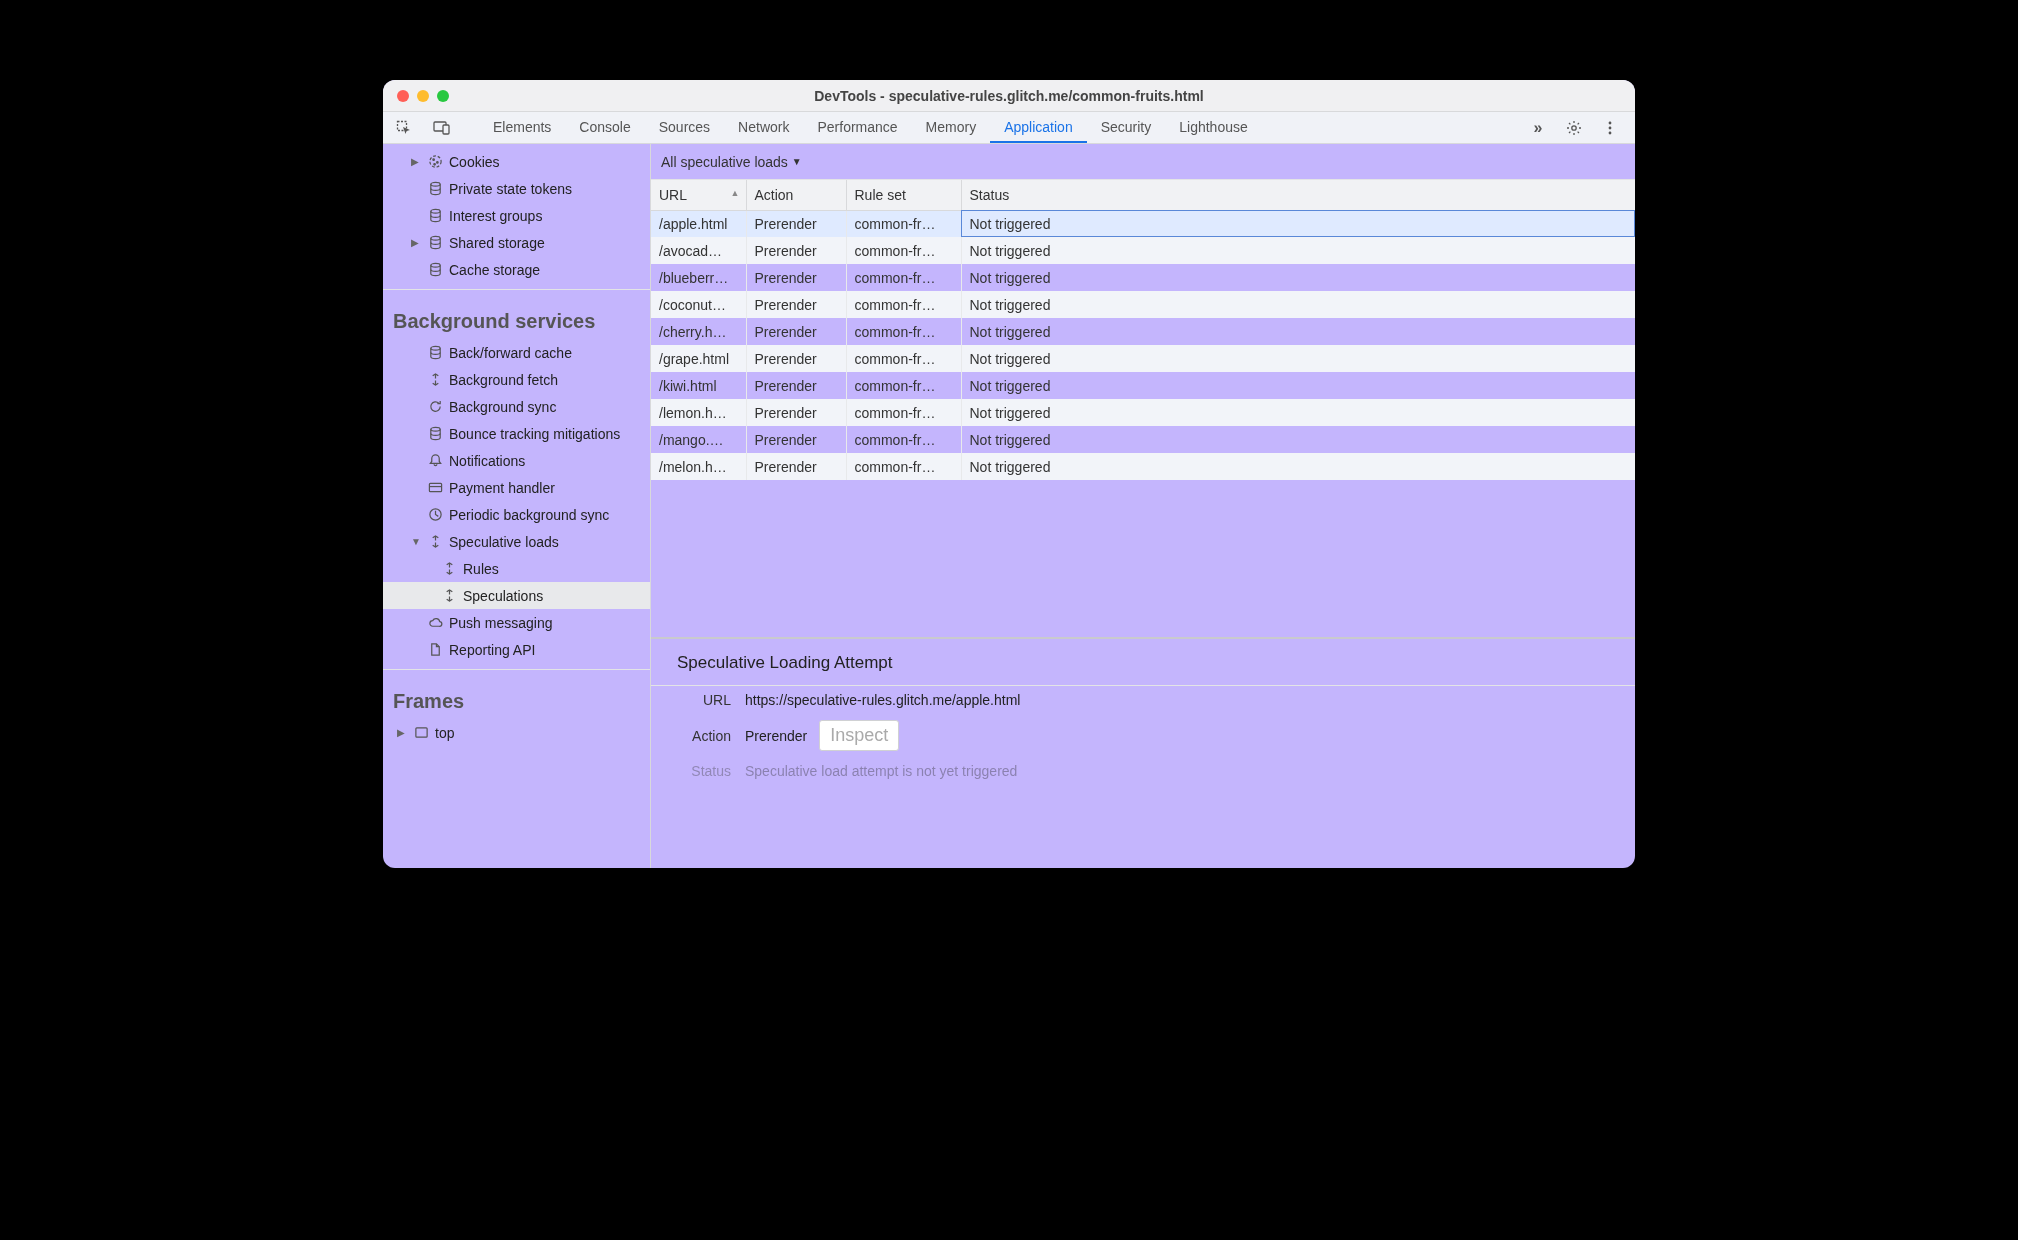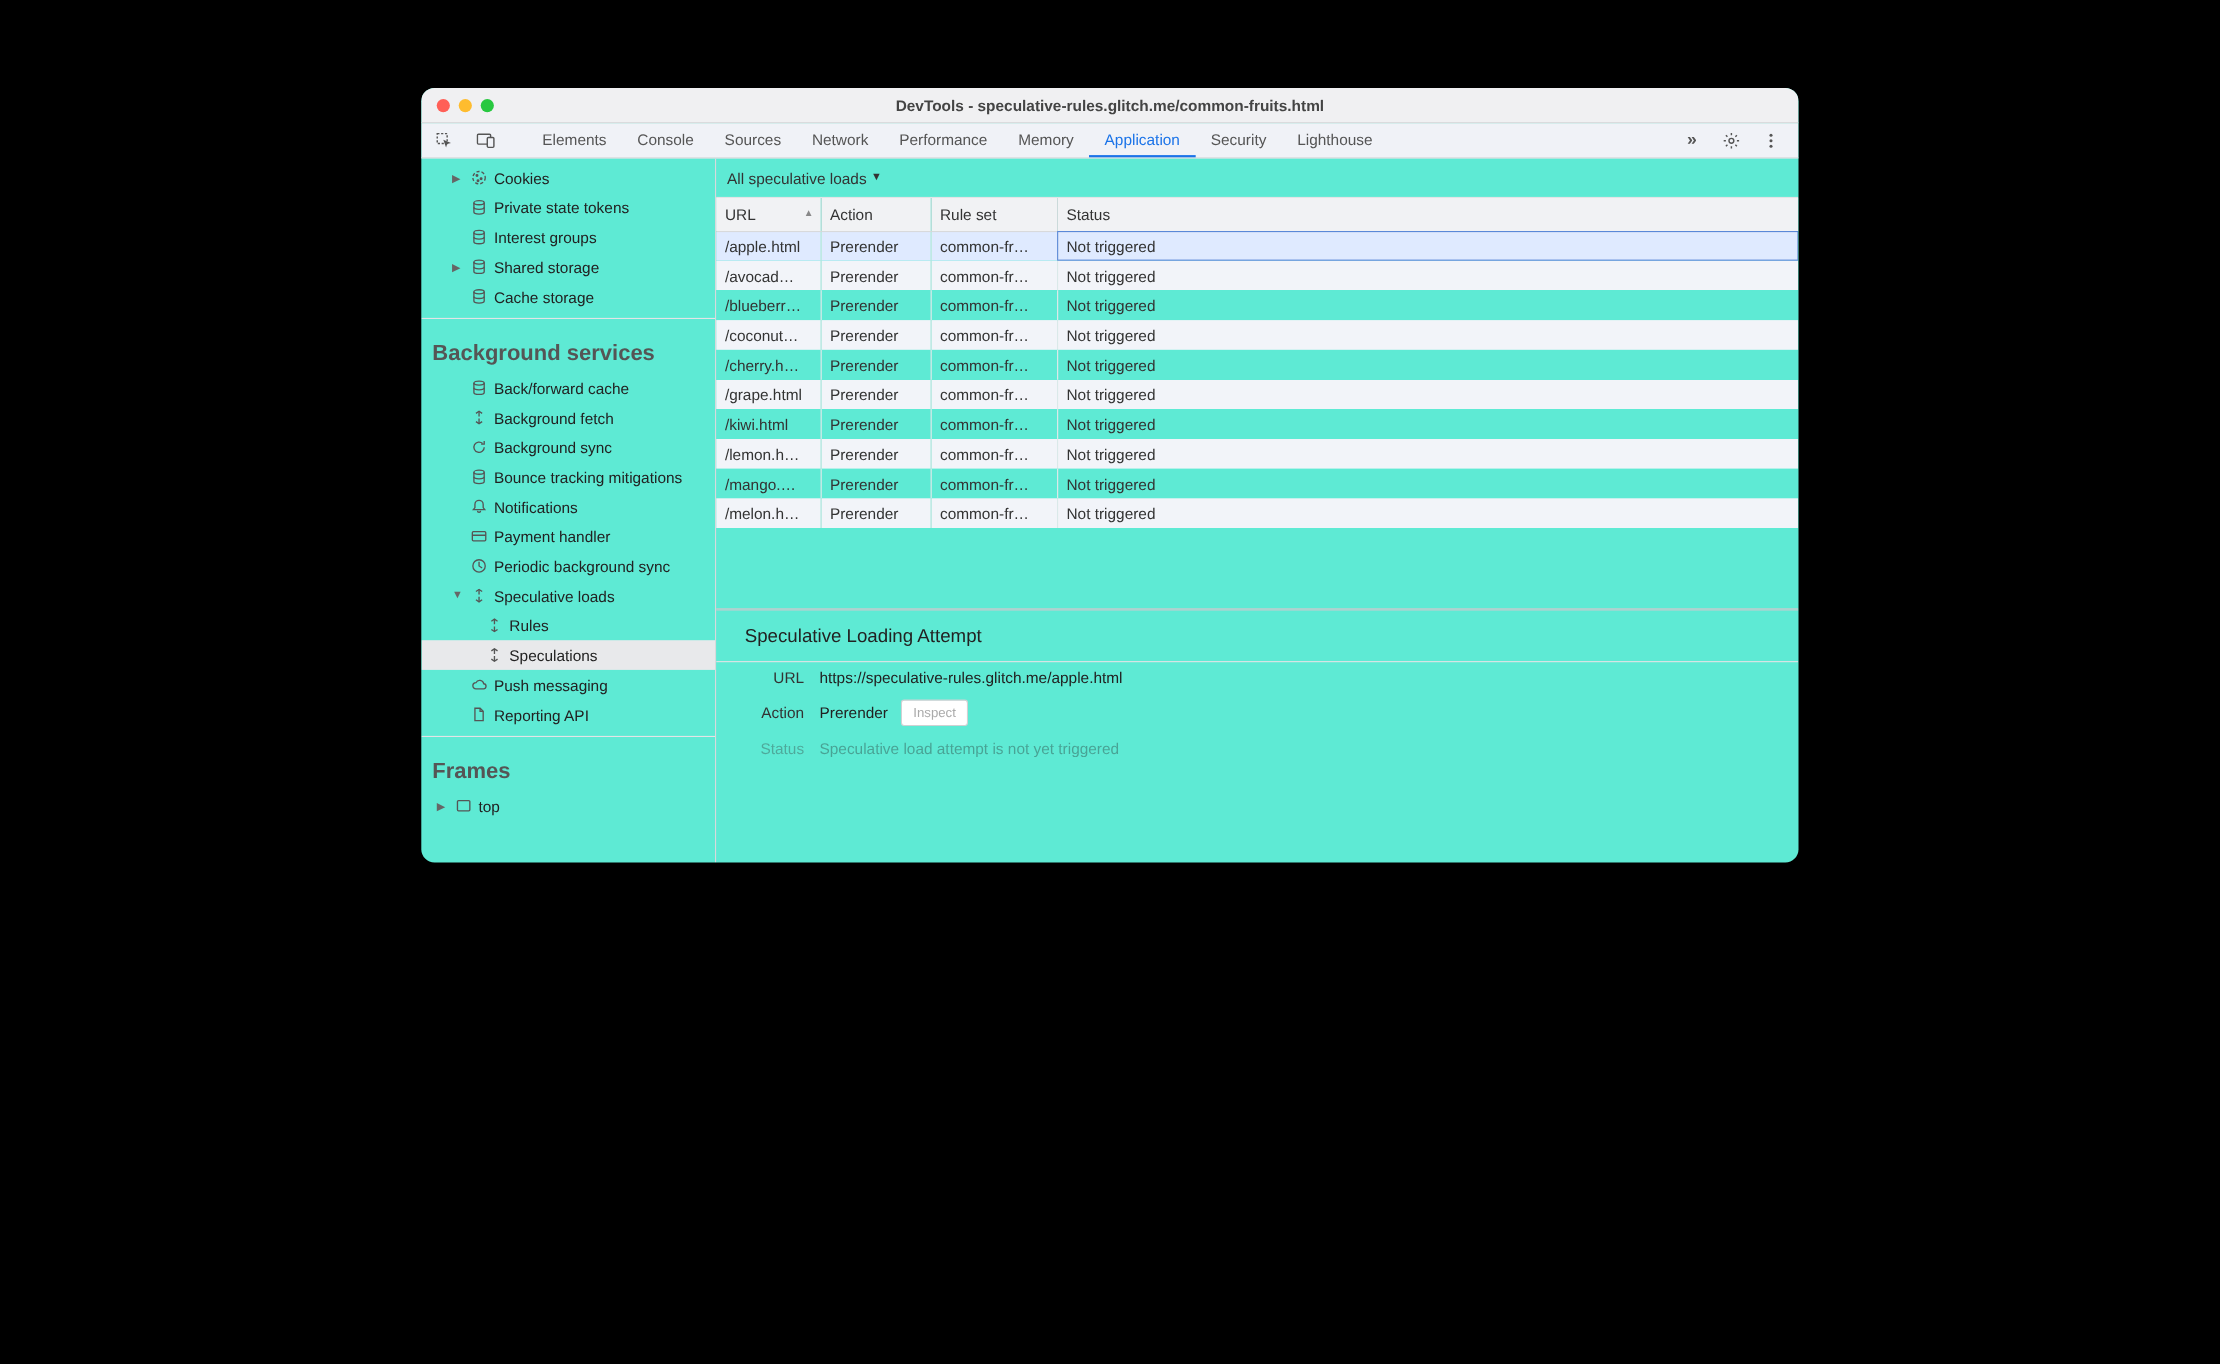--- a/index.html
+++ b/index.html
@@ -10,22 +10,22 @@
     color: #222;
     width: 2018px;
     height: 1240px;
     display: flex;
     align-items: flex-start;
     justify-content: center;
     padding-top: 80px;
   }
   .window {
     width: 1252px;
-    height: 704px;
-    background: #5eead4;
+    height: 788px;
+    background: #c4b5fd;
     border-radius: 12px;
     box-shadow: 0 30px 60px rgba(0,0,0,0.5);
     overflow: hidden;
     display: flex;
     flex-direction: column;
   }
   .titlebar {
     height: 32px;
     background: #f0f0f2;
     border-bottom: 1px solid #d8d9db;
@@ -109,21 +109,21 @@
     height: 230px;
   }
   .details h2 { font-size:17px; font-weight:400; padding:14px 18px 12px 26px; color:#222;}
   .details .sep { border-top:1px solid #e3e4e6;}
   .details .sub { font-weight:600; padding:14px 18px 10px 34px; font-size:14px;}
   .kv { display:flex; padding:6px 18px 6px 18px; font-size:14px; align-items:center;}
   .kv .k { width: 56px; text-align:right; margin-right:14px; color:#333; margin-left:6px;}
   .kv .v { color:#222; display:flex; align-items:center; gap:12px;}
   .inspect-btn {
     border:1px solid #d0d1d3; background:#fff; color:#aaa;
-    padding:4px 10px; border-radius:3px; font-size:12px;
+    padding:4px 10px; border-radius:3px; font-size:18px;
   }
   svg { display:block; }
 </style>
 </head>
 <body>
 
 <div class="window">
 
   <div class="titlebar">
     <div class="traffic">

